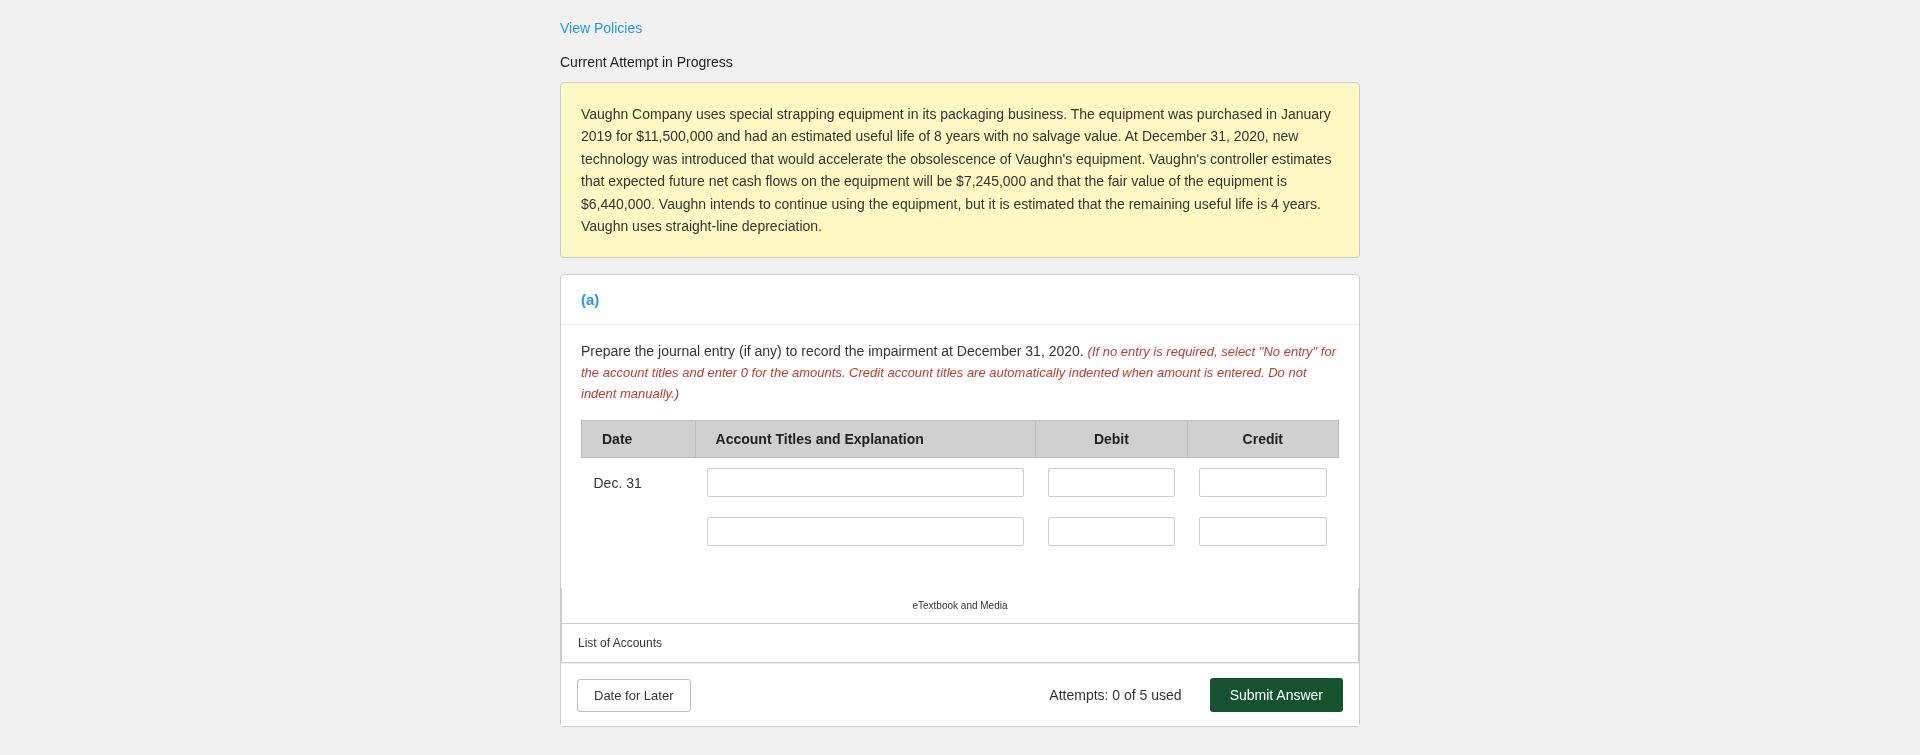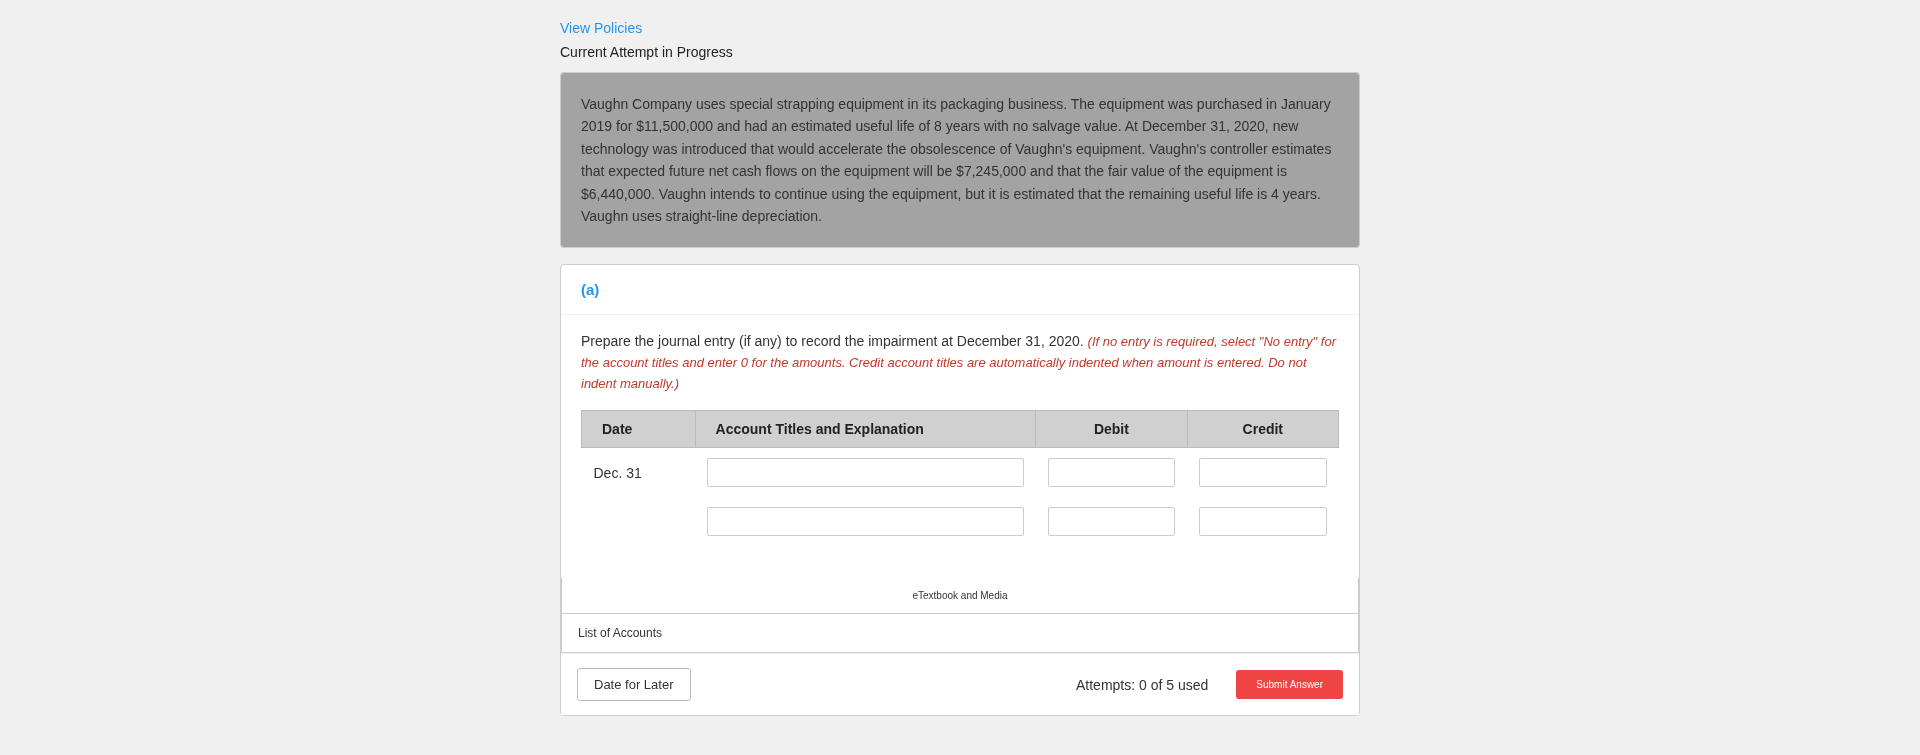--- a/index.html
+++ b/index.html
@@ -22,32 +22,32 @@
     .page-wrapper {
       width: 800px;
       max-width: 800px;
     }
 
     .view-policies-link {
       color: #2196F3;
       text-decoration: none;
       font-size: 14px;
       display: inline-block;
-      margin-bottom: 8px;
+      margin-bottom: 18px;
     }
 
     .current-attempt {
       font-weight: normal;
       font-size: 14px;
       margin-bottom: 12px;
       color: #222;
     }
 
     .scenario-box {
-      background: #a3a3a3;
+      background: #fef9c3;
       border: 1px solid #ccc;
       border-radius: 4px;
       padding: 20px;
       margin-bottom: 16px;
       line-height: 1.6;
       font-size: 14px;
       color: #333;
     }
 
     .question-section {
@@ -189,25 +189,25 @@
       align-items: center;
       gap: 28px;
     }
 
     .attempts-text {
       font-size: 14px;
       color: #333;
     }
 
     .submit-btn {
-      background: #ef4444;
+      background: #14532d;
       color: #fff;
       border: none;
       padding: 9px 20px;
-      font-size: 10px;
+      font-size: 14px;
       border-radius: 3px;
       cursor: pointer;
     }
   </style>
 </head>
 <body>
 
 <div class="page-wrapper">
 
   <a class="view-policies-link" href="#">View Policies</a>

